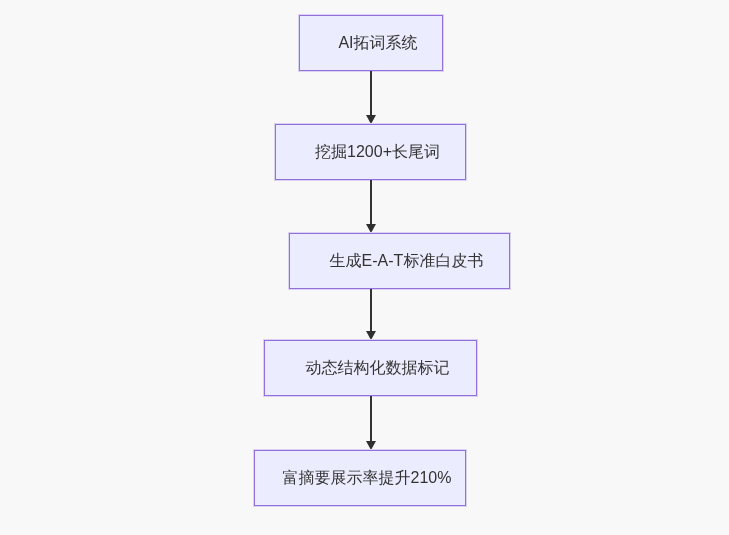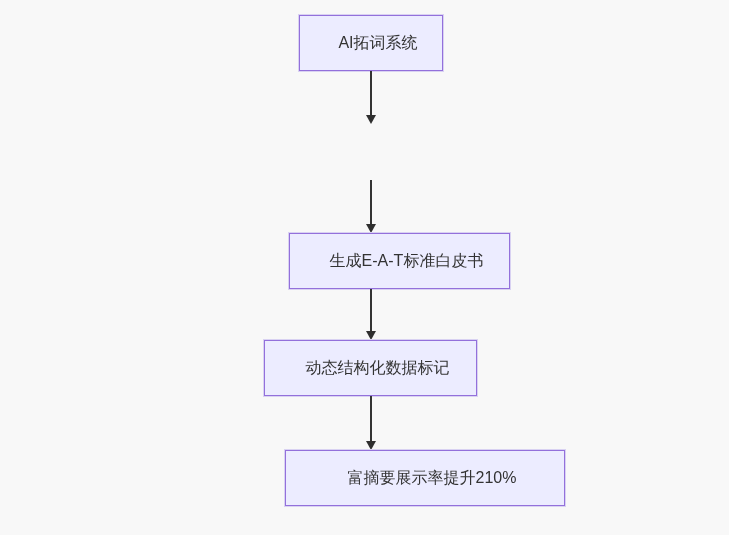--- a/index.html
+++ b/index.html
@@ -32,21 +32,21 @@
     justify-content: center;
     text-align: center;
     white-space: nowrap;
     line-height: 1;
     padding-left: 14px;
   }
   .node-1 { left: 299px; top: 15px;  width: 144px; height: 56px; }
   .node-2 { left: 275px; top: 124px; width: 191px; height: 56px; }
   .node-3 { left: 261px; top: 233px; width: 221px; height: 56px; margin-left: 28px; }
   .node-4 { left: 264px; top: 340px; width: 213px; height: 56px; text-align: right; }
-  .node-5 { left: 254px; top: 450px; width: 280px; height: 56px; margin-left: 31px; }
+  .node-5 { left: 254px; top: 450px; width: 212px; height: 56px; }
 
   .edge-line {
     position: absolute;
     left: 370px;
     width: 2px;
     background: #333333;
   }
   .edge-line-1 { top: 71px;  height: 44px; }
   .edge-line-2 { top: 180px; height: 44px; }
   .edge-line-3 { top: 289px; height: 42px; }
@@ -69,20 +69,21 @@
 </head>
 <body>
 
 <div class="canvas">
 
   <div class="node node-1">AI拓词系统</div>
 
   <div class="edge-line edge-line-1"></div>
   <div class="edge-arrowhead edge-arrowhead-1"></div>
 
+  <div class="node node-2">挖掘1200+长尾词</div>
 
   <div class="edge-line edge-line-2"></div>
   <div class="edge-arrowhead edge-arrowhead-2"></div>
 
   <div class="node node-3">生成E-A-T标准白皮书</div>
 
   <div class="edge-line edge-line-3"></div>
   <div class="edge-arrowhead edge-arrowhead-3"></div>
 
   <div class="node node-4">动态结构化数据标记</div>

